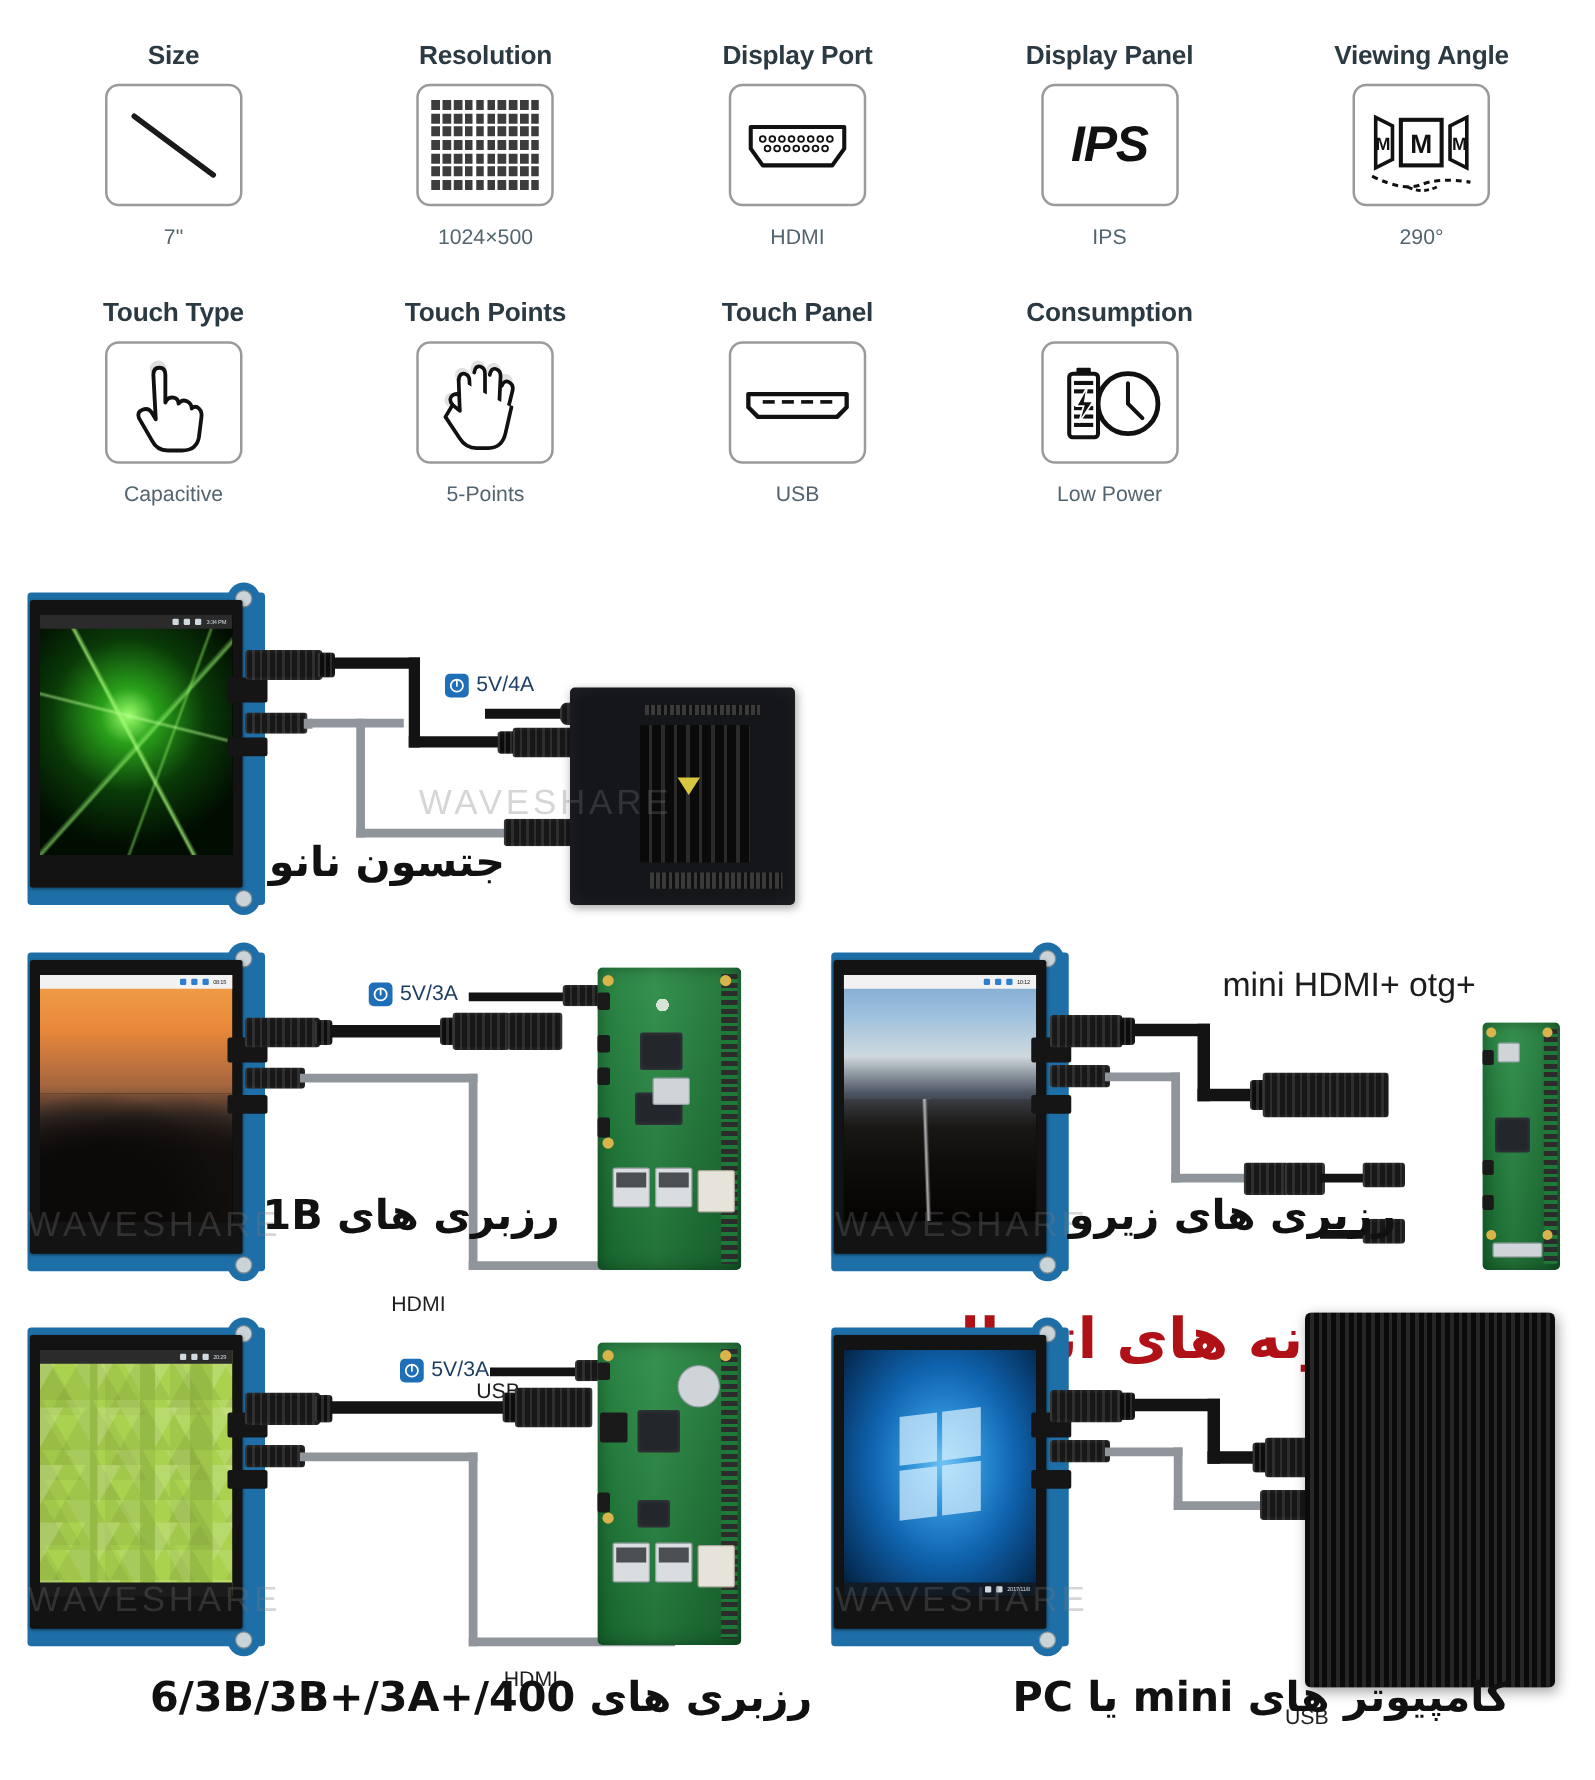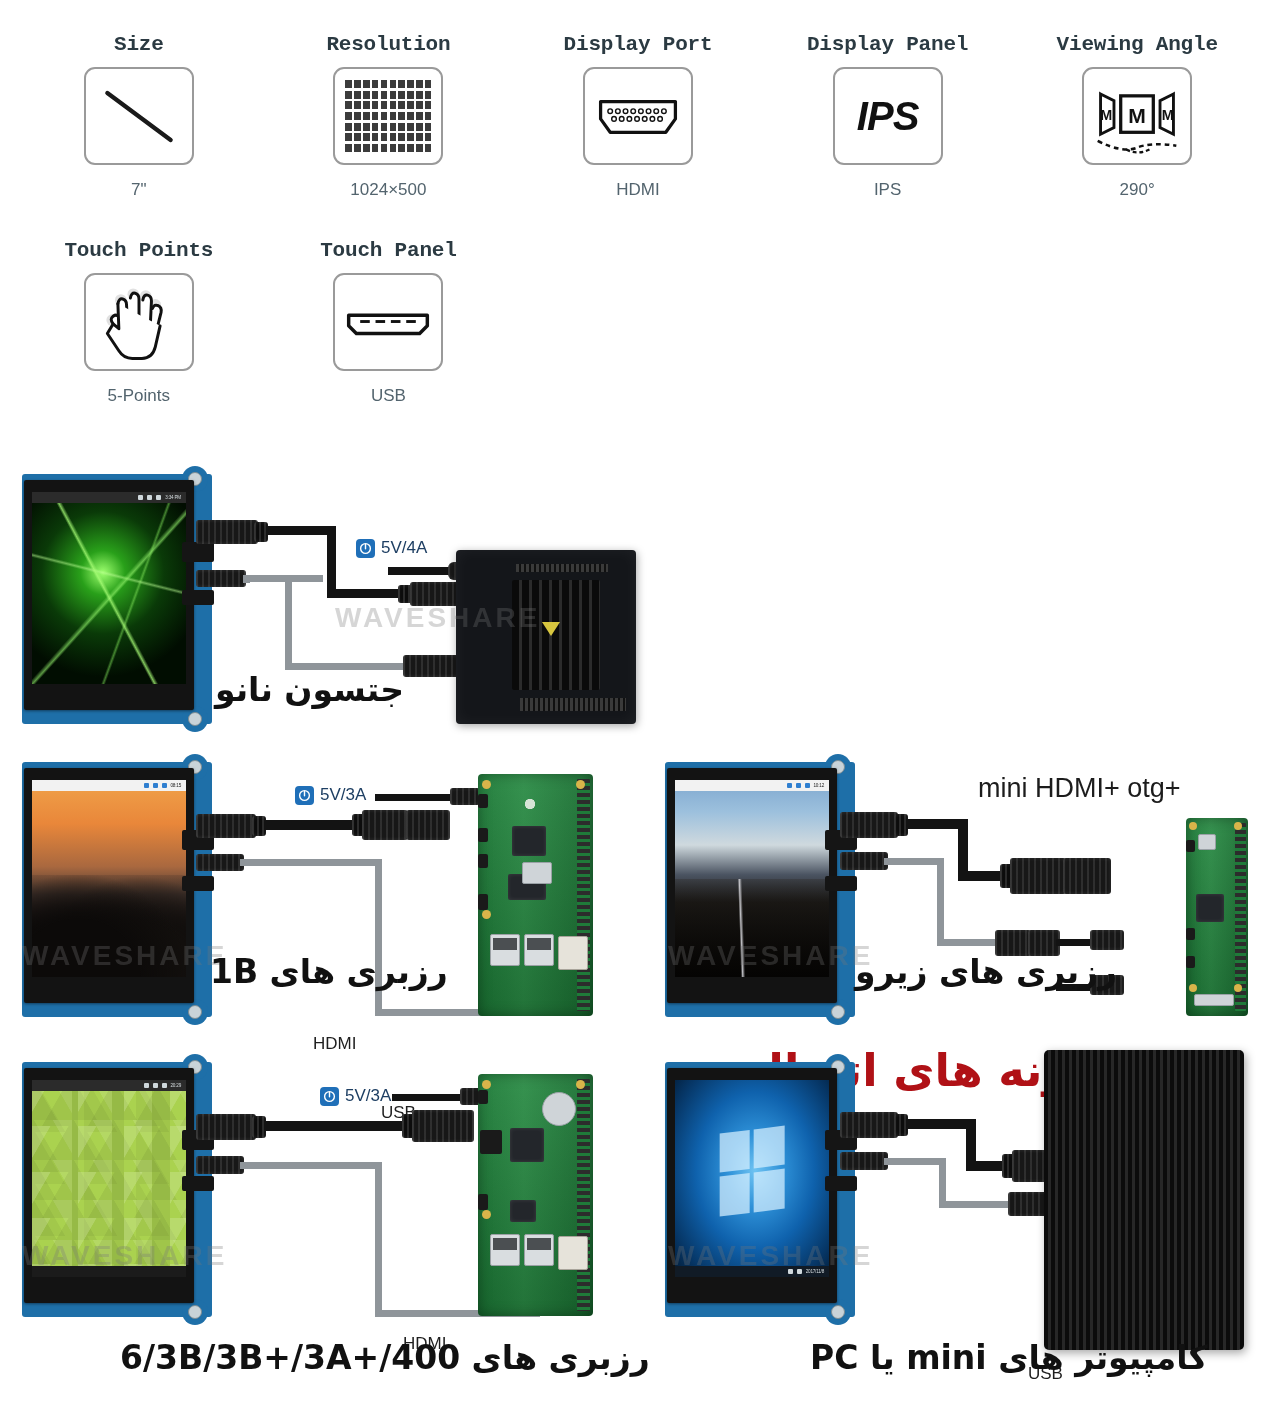--- a/index.html
+++ b/index.html
@@ -16,21 +16,21 @@
   .spec-grid {
     position: absolute; left: 0; top: 0; width: 1276px; height: 462px;
     display: grid;
     grid-template-columns: repeat(5, 1fr);
     grid-template-rows: 206px 206px;
     padding: 34px 14px 0 14px;
   }
   .spec-cell { display: flex; flex-direction: column; align-items: center; }
   .spec-title {
     font-size: 21px; font-weight: bold; color: #2b3a42; letter-spacing: -0.2px;
-    line-height: 1; margin-bottom: 12px; white-space: nowrap; font-family: Liberation Mono, monospace;
+    line-height: 1; margin-bottom: 12px; white-space: nowrap;
   }
   .spec-box {
     width: 110px; height: 98px; border: 2px solid #9a9a9a; border-radius: 11px;
     background:#fff; display:flex; align-items:center; justify-content:center;
     position: relative; overflow: hidden;
   }
   .spec-value { font-size: 17px; color: #53646e; margin-top: 15px; white-space: nowrap; }
   
   .ic-res {
     width: 86px; height: 72px;
@@ -182,22 +182,22 @@
   .pwr .pwr-ico svg { display:block; }
   .pwr .pwr-txt { font-size:17px; color:#1e3f63; font-weight:500; }
 
   
   .fa {
     position:absolute; direction:rtl; white-space:nowrap;
     font-family:"DejaVu Sans", sans-serif; color:#111; font-weight:bold;
   }
   .fa-title { color:#b01116; font-size:45px; font-weight:bold; letter-spacing:-1px; }
   .latin-note { position:absolute; font-size:27px; color:#1c1c1c; white-space:nowrap; }
-  .wm { position:absolute; font-size:28px; font-weight:bold; color:rgba(120,120,120,.30);
-        letter-spacing:3px; pointer-events:none; }
+  .wm { position:absolute; font-size:28px; font-weight:normal; color:rgba(120,120,120,.30);
+        letter-spacing:3px; pointer-events:none;margin-top:24px; }
 </style>
 </head>
 <body>
 
 <div id="root">
 
   <section class="spec-grid">
 
     <div class="spec-cell">
       <div class="spec-title">Size</div>
@@ -333,20 +333,30 @@
           <text x="55" y="56" font-size="22" font-family="Liberation Sans, sans-serif" font-weight="bold" fill="#111" text-anchor="middle">M</text>
           <path d="M93 26 L79 33 V61 L93 68 Z" fill="#fff" stroke="#111" stroke-width="3"></path>
           <text x="87" y="53" font-size="15" font-family="Liberation Sans, sans-serif" font-weight="bold" fill="#111" text-anchor="middle">M</text>
           <path d="M14 75 Q40 88 55 82 Q70 76 96 80" fill="none" stroke="#111" stroke-width="2.6" stroke-dasharray="5 4"></path>
           <path d="M44 84 Q55 90 68 84" fill="none" stroke="#111" stroke-width="2.4" stroke-dasharray="4 3"></path>
         </svg>
       </div>
       <div class="spec-value">290°</div>
     </div>
 
+    <div class="spec-cell">
+      <div class="spec-title">Touch Type</div>
+      <div class="spec-box">
+        <svg class="ic-svg" viewBox="0 0 110 98">
+          <circle cx="42" cy="21" r="7" fill="#d8d8d8" opacity=".85"></circle>
+          <path d="M38 26 q0 -6 5 -6 q5 0 5 6 v23 q2 -5 7 -4 q4 1 4 5 q3 -4 7 -2 q4 2 4 6 q3 -3 6 0 q3 3 2 8 l-2 16 q-2 11 -14 11 h-12 q-9 0 -13 -8 l-11 -19 q-2 -5 3 -7 q5 -2 8 3 l3 5 Z" fill="#fff" stroke="#111" stroke-width="3.2" stroke-linejoin="round"></path>
+        </svg>
+      </div>
+      <div class="spec-value">Capacitive</div>
+    </div>
 
     <div class="spec-cell">
       <div class="spec-title">Touch Points</div>
       <div class="spec-box">
         <svg class="ic-svg" viewBox="0 0 110 98">
           <g fill="#dcdcdc" opacity=".85">
             <circle cx="36" cy="26" r="6"></circle>
               <circle cx="49" cy="20" r="6"></circle>
             <circle cx="62" cy="22" r="6"></circle>
               <circle cx="72" cy="31" r="6"></circle>
@@ -374,20 +384,40 @@
             <rect x="26" y="47" width="10" height="3"></rect>
               <rect x="42" y="47" width="10" height="3"></rect>
             <rect x="58" y="47" width="10" height="3"></rect>
               <rect x="74" y="47" width="10" height="3"></rect>
           </g>
         </svg>
       </div>
       <div class="spec-value">USB</div>
     </div>
 
+    <div class="spec-cell">
+      <div class="spec-title">Consumption</div>
+      <div class="spec-box">
+        <svg class="ic-svg" viewBox="0 0 110 98">
+          <circle cx="70" cy="50" r="25" fill="#fff" stroke="#111" stroke-width="4"></circle>
+          <path d="M70 33 V50 L82 62" fill="none" stroke="#111" stroke-width="3.4" stroke-linecap="round"></path>
+          <rect x="27" y="20" width="12" height="5" rx="1" fill="#111"></rect>
+          <rect x="21" y="25" width="24" height="53" rx="3" fill="#fff" stroke="#111" stroke-width="3.4"></rect>
+          <g fill="#111">
+            <rect x="25" y="31" width="16" height="3.4"></rect>
+              <rect x="25" y="38" width="16" height="3.4"></rect>
+            <rect x="25" y="52" width="16" height="3.4"></rect>
+              <rect x="25" y="59" width="16" height="3.4"></rect>
+            <rect x="25" y="66" width="16" height="3.4"></rect>
+          </g>
+          <path d="M36 36 L27 52 H33 L29 66 L41 48 H34 Z" fill="#111" stroke="#fff" stroke-width="1.4"></path>
+        </svg>
+      </div>
+      <div class="spec-value">Low Power</div>
+    </div>
 
   </section>
 
   <section class="conn-area">
 
     <div class="fa fa-title" style="left:745px; top:582px;">نمونه های اتصال</div>
 
     <div class="panel">
 
       <div class="lcd" style="left:22px; top:12px; width:190px; height:250px;">

